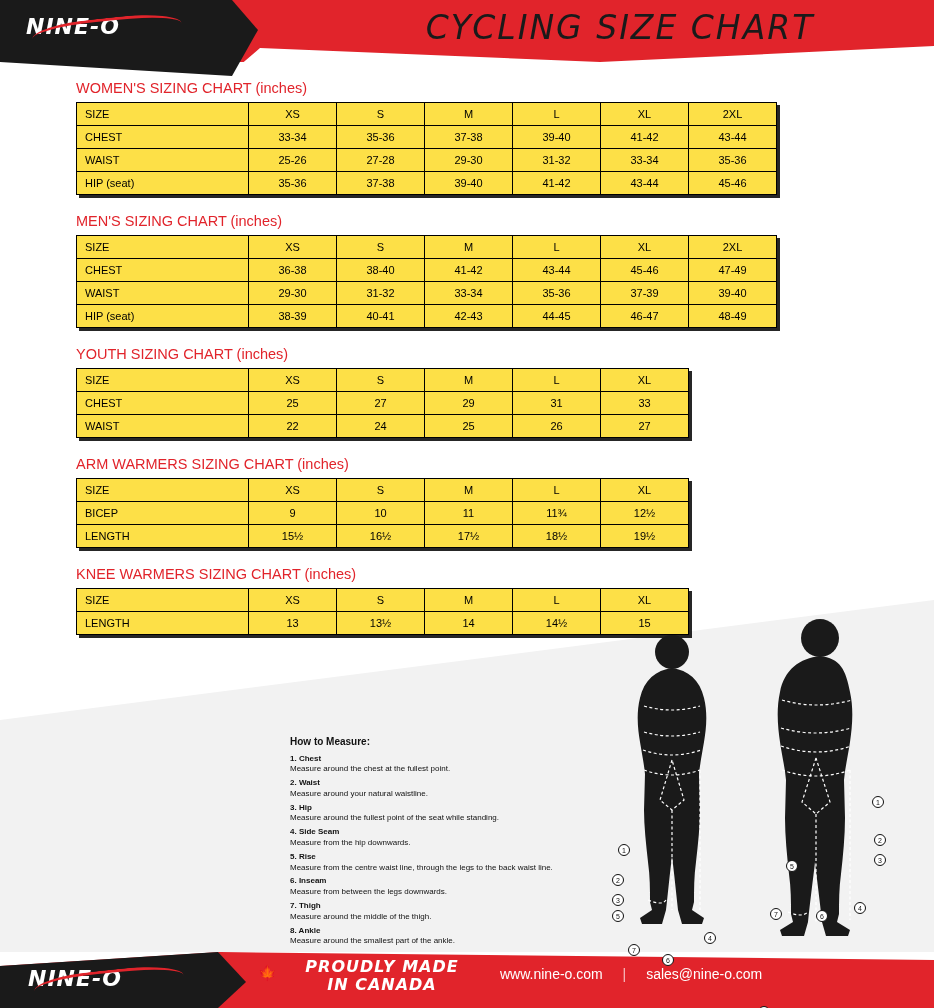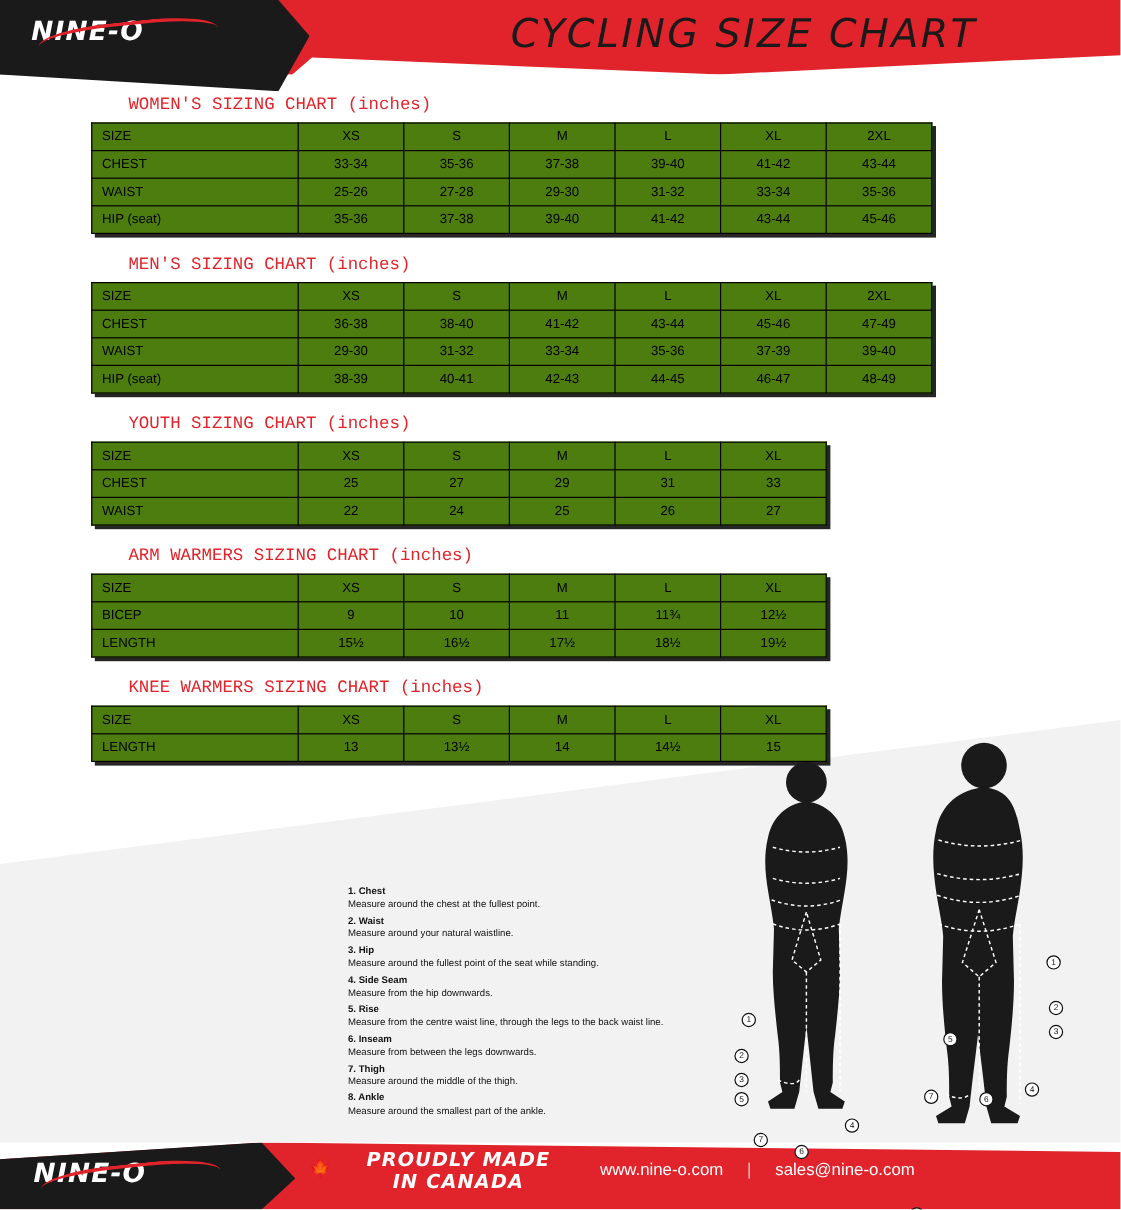--- a/index.html
+++ b/index.html
@@ -63,29 +63,28 @@
     clip-path: polygon(0 120px, 934px 0, 934px 360px, 0 360px);
     z-index:0;
   }
 
   .content { position:relative; z-index:2; }
 
   .sec-title {
     color:#e1242b;
     font-size:14.5px;
     margin: 0 0 6px 0;
-    padding-left:107px;
-    font-family:Liberation Mono, monospace;
+    padding-left:76px;
   }
   .sec-wrap { margin-bottom:18px; }
 
   table.size {
     border-collapse:collapse;
     margin-left:76px;
-    background:#4d7c0f;
+    background:#fde047;
     box-shadow: 3px 3px 0 rgba(0,0,0,0.85);
   }
   table.size td {
     border:1px solid #000000;
     height:23px;
     font-size:11px;
     padding:0 8px;
     text-align:center;
     white-space:nowrap;
   }
@@ -340,20 +339,21 @@
           <td class="c">14½</td>
           <td class="c">15</td>
         </tr>
       </tbody>
         </table>
     </div>
 
   </div>
 
   <div class="howto">
+    <h3>How to Measure:</h3>
     <div class="step">1. Chest</div>
     <p class="desc">Measure around the chest at the fullest point.</p>
     <div class="step">2. Waist</div>
     <p class="desc">Measure around your natural waistline.</p>
     <div class="step">3. Hip</div>
     <p class="desc">Measure around the fullest point of the seat while standing.</p>
     <div class="step">4. Side Seam</div>
     <p class="desc">Measure from the hip downwards.</p>
     <div class="step">5. Rise</div>
     <p class="desc">Measure from the centre waist line, through the legs to the back waist line.</p>

